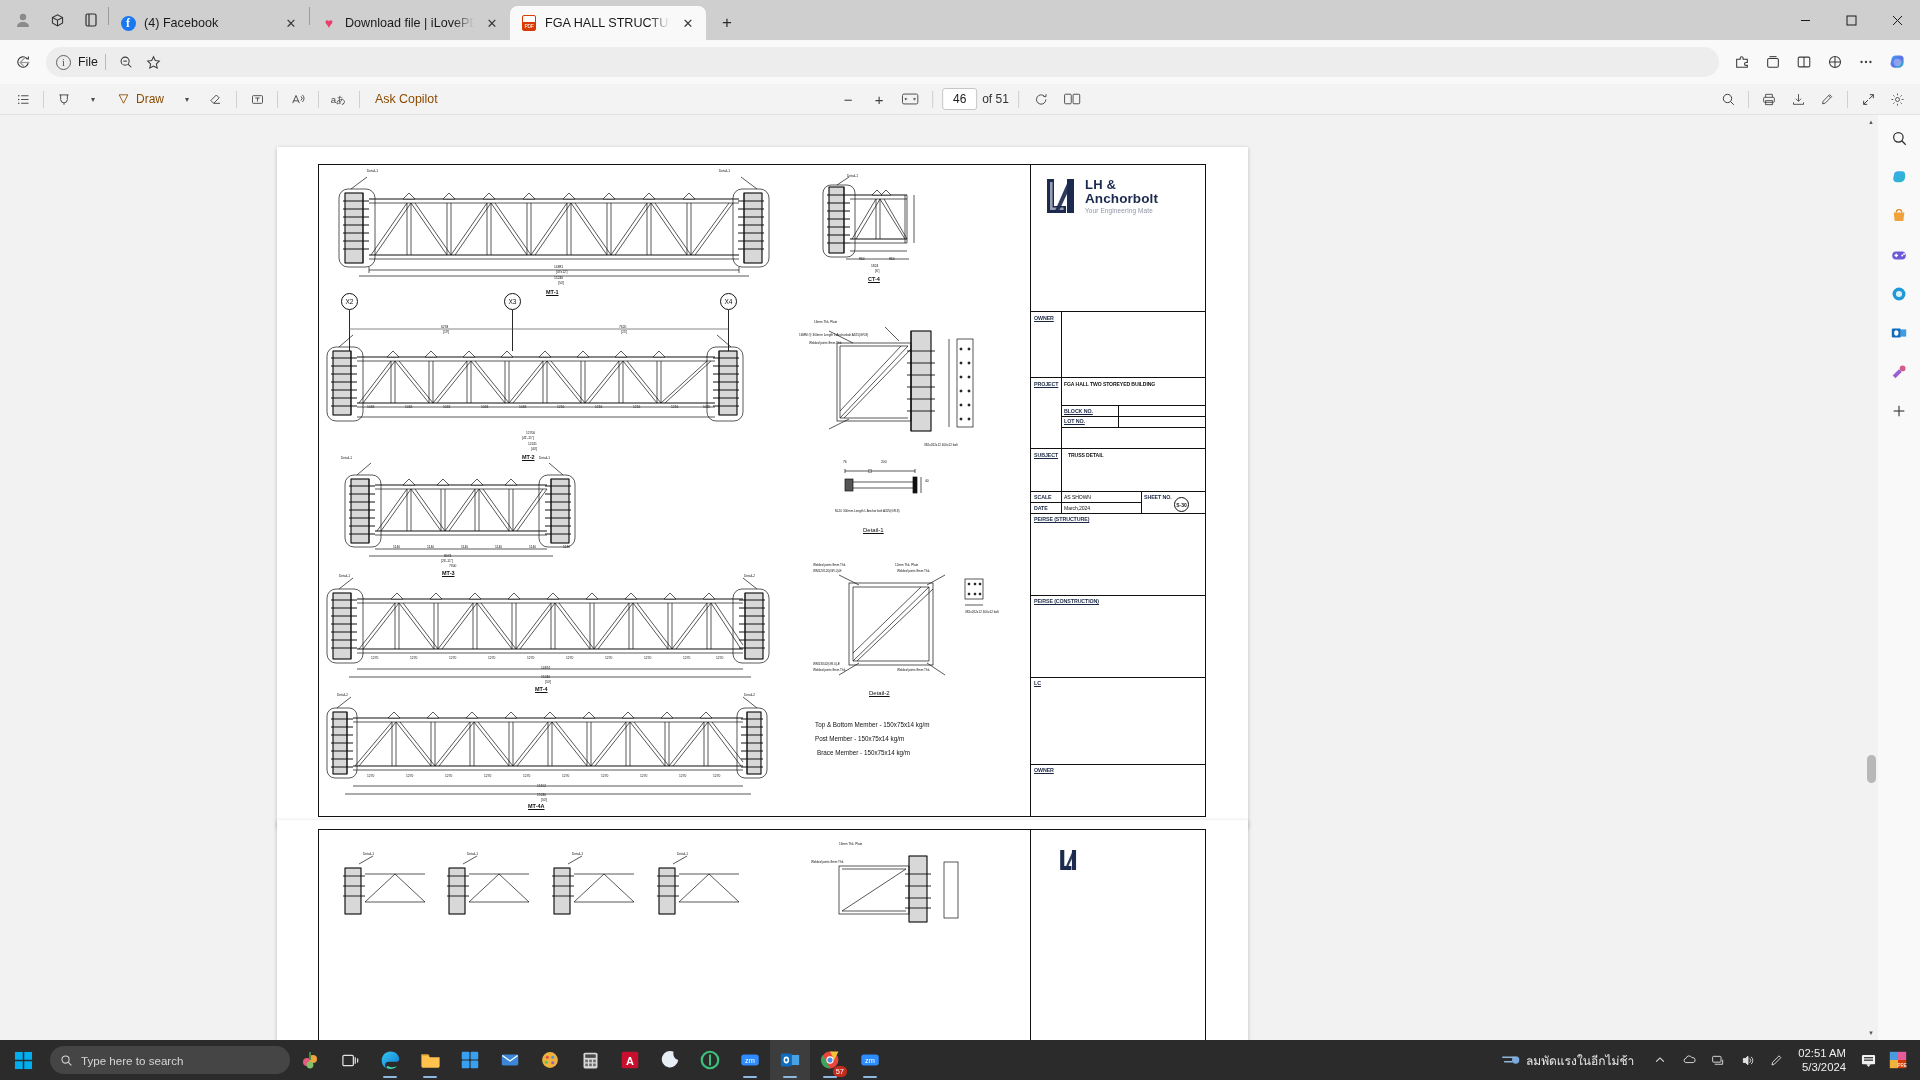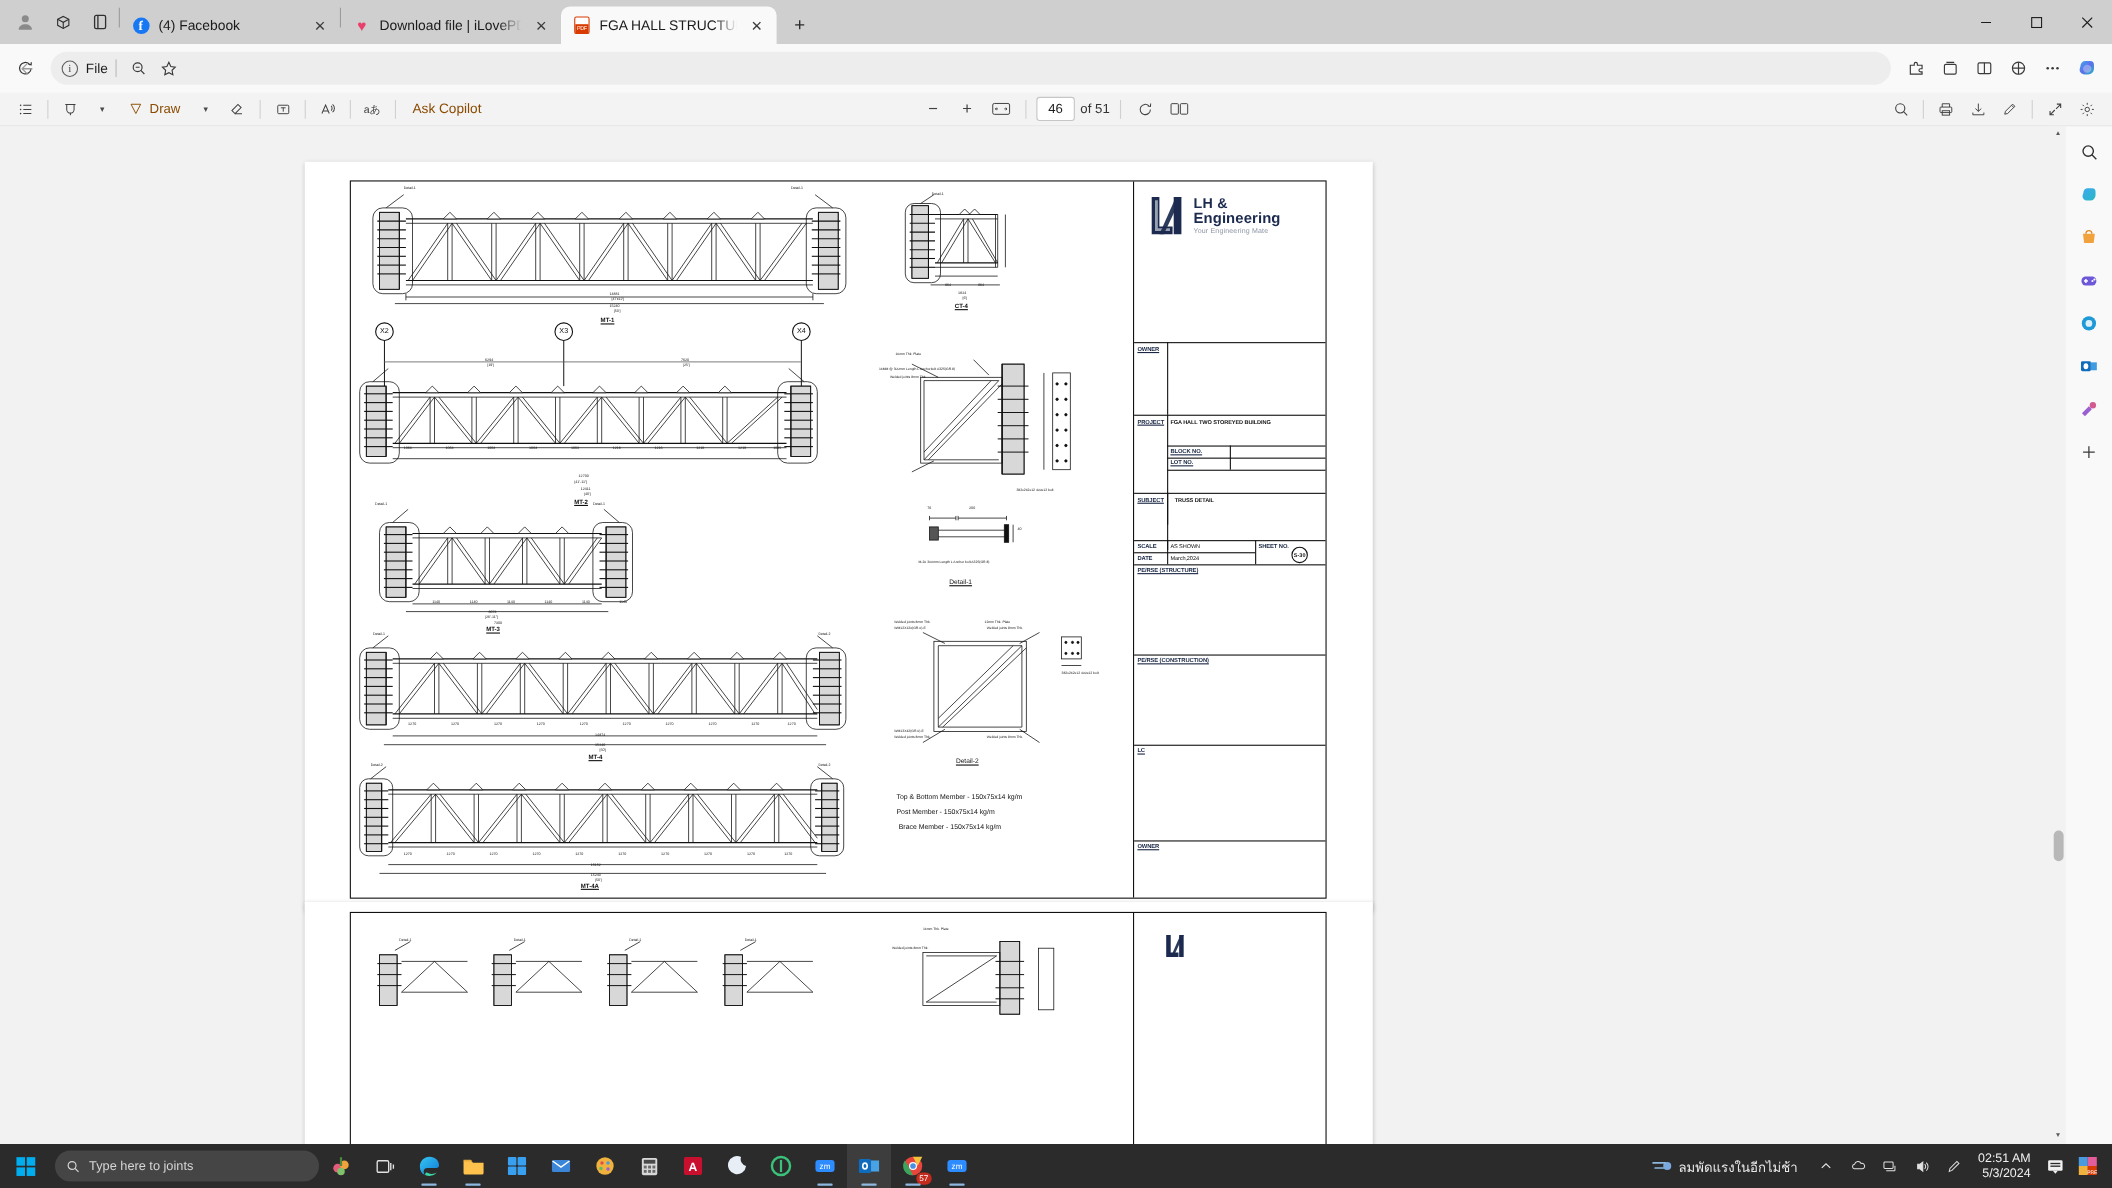--- a/index.html
+++ b/index.html
@@ -467,21 +467,21 @@
             <div class="logomark">
               <svg width="34" height="38" viewBox="0 0 34 38">
                 <path d="M2 2 h7 v27 h12 v7 H2 Z" fill="#1b2a4e"></path>
                 <path d="M5 5 h2.6 v25.5 h11 v2.6 H5 Z" fill="#fff" opacity=".55"></path>
                 <path d="M22 2 h7 v34 h-7 Z" fill="#1b2a4e"></path>
                 <path d="M13 36 L29 2 h-5 L9 36 Z" fill="#1b2a4e" opacity=".92"></path>
               </svg>
             </div>
             <div class="logotxt">
               <div class="l1">LH &amp;</div>
-              <div class="l2">Engineering</div>
+              <div class="l2">Anchorbolt</div>
               <div class="l3">Your Engineering Mate</div>
             </div>
           </div>
 
           <div class="hline" style="left:0;right:0;top:212px;"></div>
           <div class="vline" style="left:30px;top:146px;height:66px;"></div>
           <div class="tbl-lbl" style="left:3px;top:150px;">OWNER</div>
 
           <div class="vline" style="left:30px;top:212px;height:100px;"></div>
           <div class="tbl-lbl" style="left:3px;top:216px;">PROJECT</div>
@@ -1352,21 +1352,21 @@
         <rect x="10.8" y="1" width="8.2" height="8.2" fill="#00adef"></rect>
         <rect x="1" y="10.8" width="8.2" height="8.2" fill="#00adef"></rect>
         <rect x="10.8" y="10.8" width="8.2" height="8.2" fill="#00adef"></rect>
       </svg>
   </div>
   <div class="searchbox">
     <svg width="13" height="13" viewBox="0 0 16 16" fill="none" stroke="#d6d6d6" stroke-width="1.3">
         <circle cx="6.8" cy="6.8" r="4.4"></circle>
         <line x1="10.2" y1="10.2" x2="14" y2="14"></line>
       </svg>
-    <span>Type here to joints</span>
+    <span>Type here to search</span>
   </div>
 
   <div class="tbicon">
     <svg width="24" height="24" viewBox="0 0 24 24">
         <circle cx="9" cy="14" r="4" fill="#e35d7a"></circle>
         <circle cx="15" cy="11" r="4" fill="#f0a23c"></circle>
         <circle cx="12" cy="17" r="3.4" fill="#7fc26b"></circle>
         <rect x="11" y="4" width="2" height="8" fill="#4a8a3a"></rect>
       </svg>
   </div>

